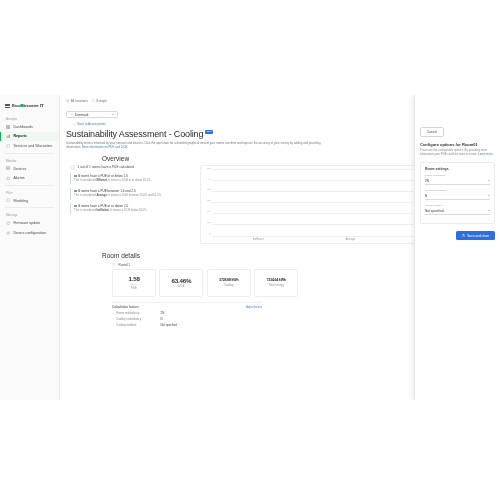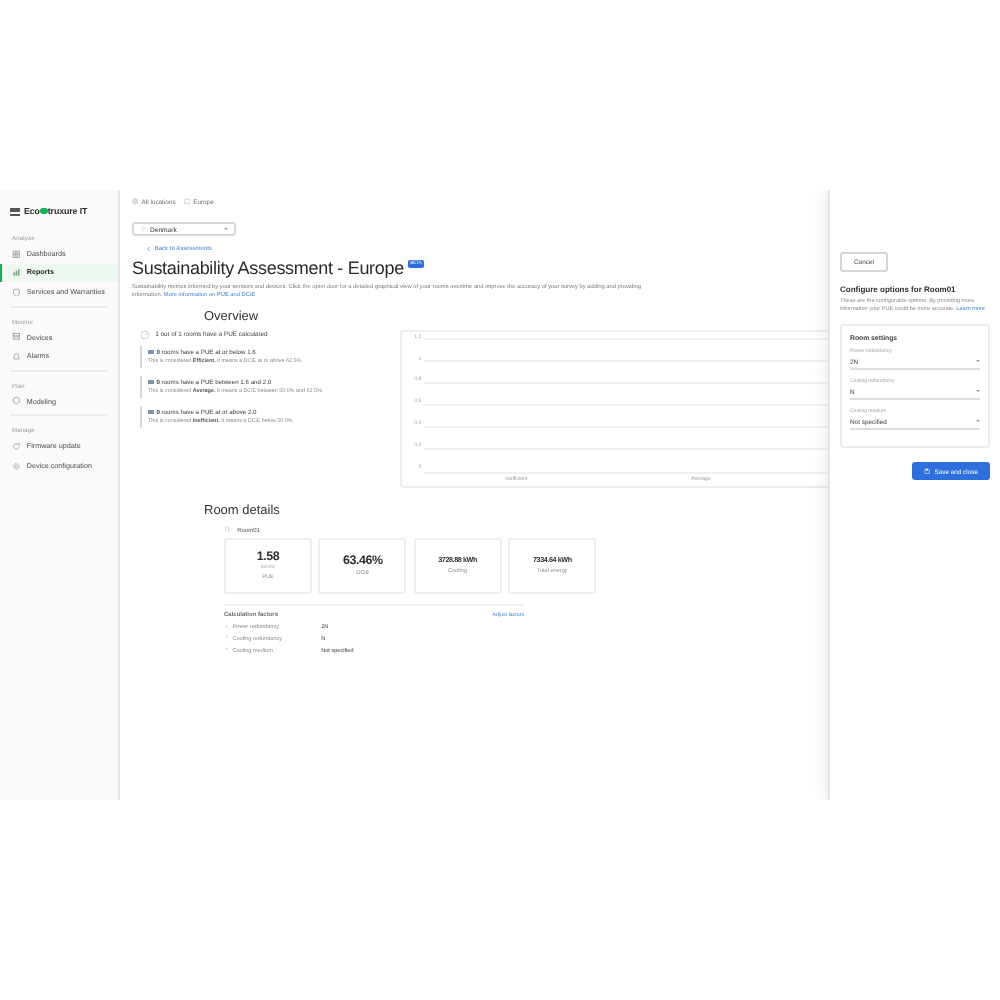--- a/index.html
+++ b/index.html
@@ -312,21 +312,21 @@
       <div class="back-link">
         <svg viewBox="0 0 16 16" style="width:3px;height:3px">
             <path d="M10 2.4L4.6 8l5.4 5.6" fill="none" stroke="#3a7fd5" stroke-width="1.8"></path>
           </svg>
         <span>Back to Assessments</span>
       </div>
     </div>
 
     <div class="page-head">
       <div class="page-title">
-        <span>Sustainability Assessment - Europe</span>
+        <span>Sustainability Assessment - Cooling</span>
         <span class="title-chip">BETA</span>
       </div>
       <div class="page-sub">
         <span>Sustainability metrics informed by your sensors and devices. Click the open door for a detailed graphical view of your rooms overtime and improve the accuracy of your survey by adding and providing information.</span>
         <a href="#">More information on PUE and DCiE</a>
       </div>
     </div>
 
     <div class="tabs" id="tabs-host">
         <span class="tab active">Assessments</span>

